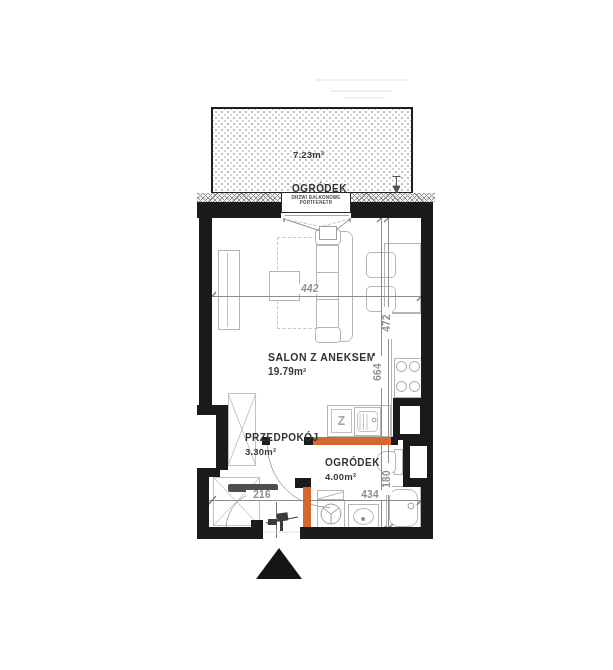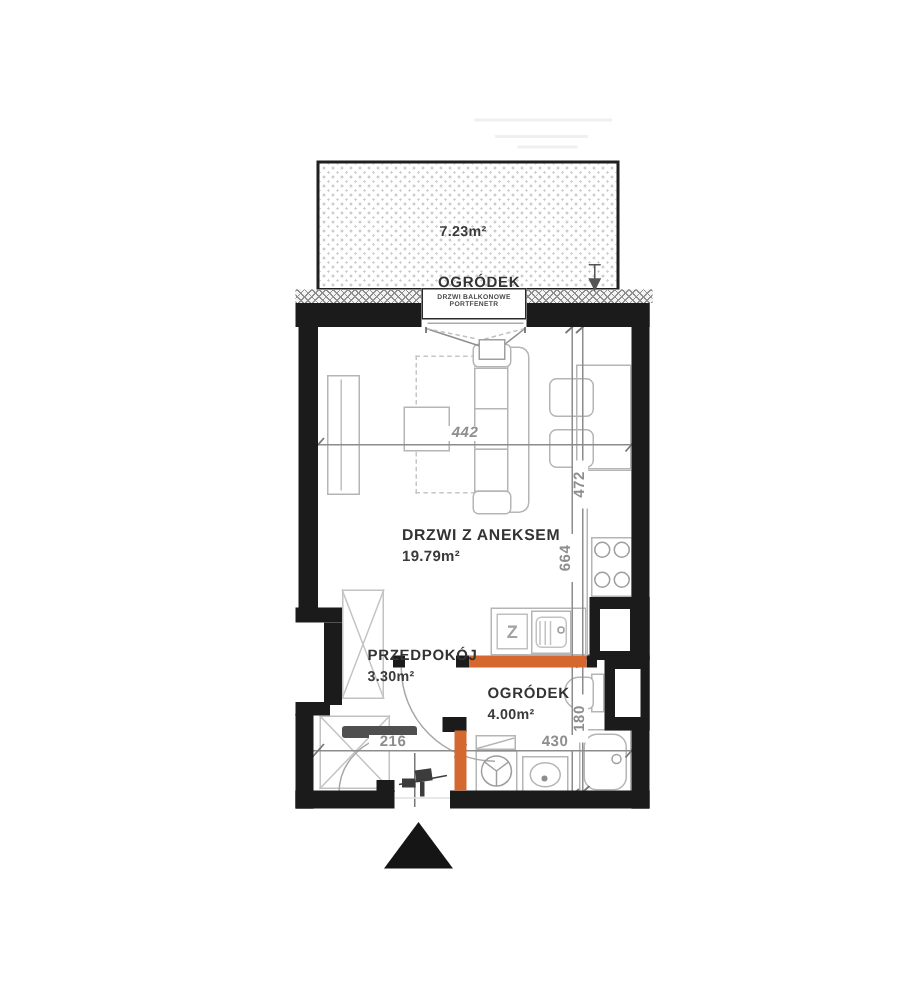--- a/index.html
+++ b/index.html
@@ -188,29 +188,29 @@
   <div class="note" style="left:283px;top:195px;width:66px;">
     <div>DRZWI BALKONOWE</div>
     <div>PORTFENETR</div>
   </div>
 
   <div class="tri" style="left:256px;top:548px;"></div>
 
   <div class="room-name" style="left:292px;top:135px;font-size:10px;margin-top:48px;">OGRÓDEK</div>
   <div class="room-area" style="left:293px;top:149px;font-size:9.5px;">7.23m²</div>
 
-  <div class="room-name" style="left:268px;top:351px;">DRZWI Z ANEKSEM</div>
+  <div class="room-name" style="left:268px;top:351px;">SALON Z ANEKSEM</div>
   <div class="room-area" style="left:268px;top:366px;">19.79m²</div>
 
   <div class="room-name" style="left:245px;top:432px;font-size:10px;">PRZEDPOKÓJ</div>
   <div class="room-area" style="left:245px;top:446px;font-size:9.5px;">3.30m²</div>
 
   <div class="room-name" style="left:325px;top:457px;font-size:10px;">OGRÓDEK</div>
   <div class="room-area" style="left:325px;top:471px;font-size:9.5px;">4.00m²</div>
 
   <div class="dim" style="left:294px;top:284px;width:30px;font-style:italic;">442</div>
   <div class="dim" style="left:246px;top:490px;width:30px;">216</div>
-  <div class="dim" style="left:354px;top:490px;width:30px;">430</div>
+  <div class="dim" style="left:354px;top:490px;width:30px;">434</div>
   <div class="dim rot" style="left:371px;top:318px;width:30px;">472</div>
   <div class="dim rot" style="left:362px;top:367px;width:30px;">664</div>
   <div class="dim rot" style="left:371px;top:474px;width:30px;">180</div>
 
 </div>
 
 </body></html>

